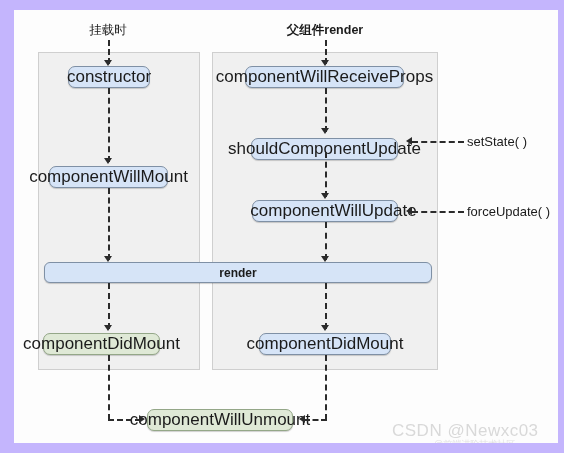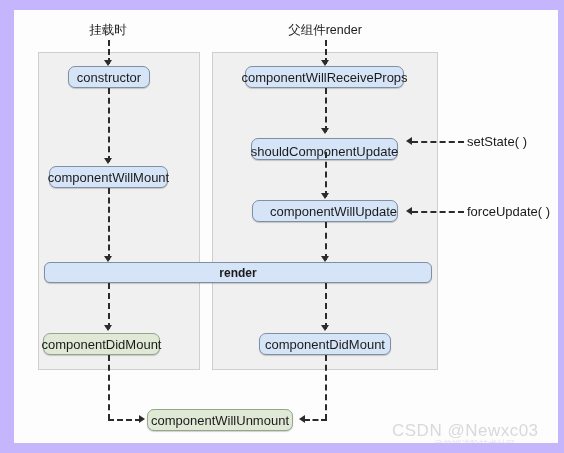--- a/index.html
+++ b/index.html
@@ -9,21 +9,21 @@
 
   
   #canvas{position:absolute;left:14px;top:10px;width:544px;height:433px;background:#fdfdfd;overflow:hidden;}
 
   .panel{position:absolute;background:#f0f0f0;border:1px solid #cfcfcf;}
 
   .node{
     position:absolute;box-sizing:border-box;
     background:#d6e4f7;border:1px solid #7f90a5;border-radius:7px;
     display:flex;align-items:center;justify-content:center;
-    font-size:13px;color:#1b1b1b;white-space:nowrap;
+    font-size:17px;color:#1b1b1b;white-space:nowrap;
     box-shadow:0 1px 1px rgba(0,0,0,.18);
   }
   .node.green{background:#dfe9d6;border-color:#94a788;}
   .node.wide{border-radius:6px;font-weight:bold;font-size:12px;justify-content:center;}
 
   .vline{position:absolute;width:0;border-left:2px dashed #2b2b2b;}
   .hline{position:absolute;height:0;border-top:2px dashed #2b2b2b;}
 
   .arrowdown{position:absolute;width:0;height:0;
     border-left:4px solid transparent;border-right:4px solid transparent;
@@ -44,21 +44,21 @@
   .watermark2{position:absolute;font-size:9px;color:#e2e2e2;white-space:nowrap;}
 </style>
 </head>
 <body>
 
 <div id="stage">
   <div id="canvas">
 
     <div class="toplabel" style="left:94px;top:12px;">挂载时</div>
 
-    <div class="toplabel" style="left:311px;top:12px;">父组件render</div>
+    <div class="toplabel" style="left:311px;top:12px;font-weight:bold;">父组件render</div>
 
     <div class="panel" style="left:24px;top:42px;width:160px;height:316px;"></div>
     <div class="panel" style="left:198px;top:42px;width:224px;height:316px;"></div>
 
     <div class="vline" style="left:94px;top:30px;height:24px;"></div>
     <div class="arrowdown" style="left:90px;top:50px;"></div>
 
     <div class="vline" style="left:311px;top:30px;height:24px;"></div>
     <div class="arrowdown" style="left:307px;top:50px;"></div>
 

